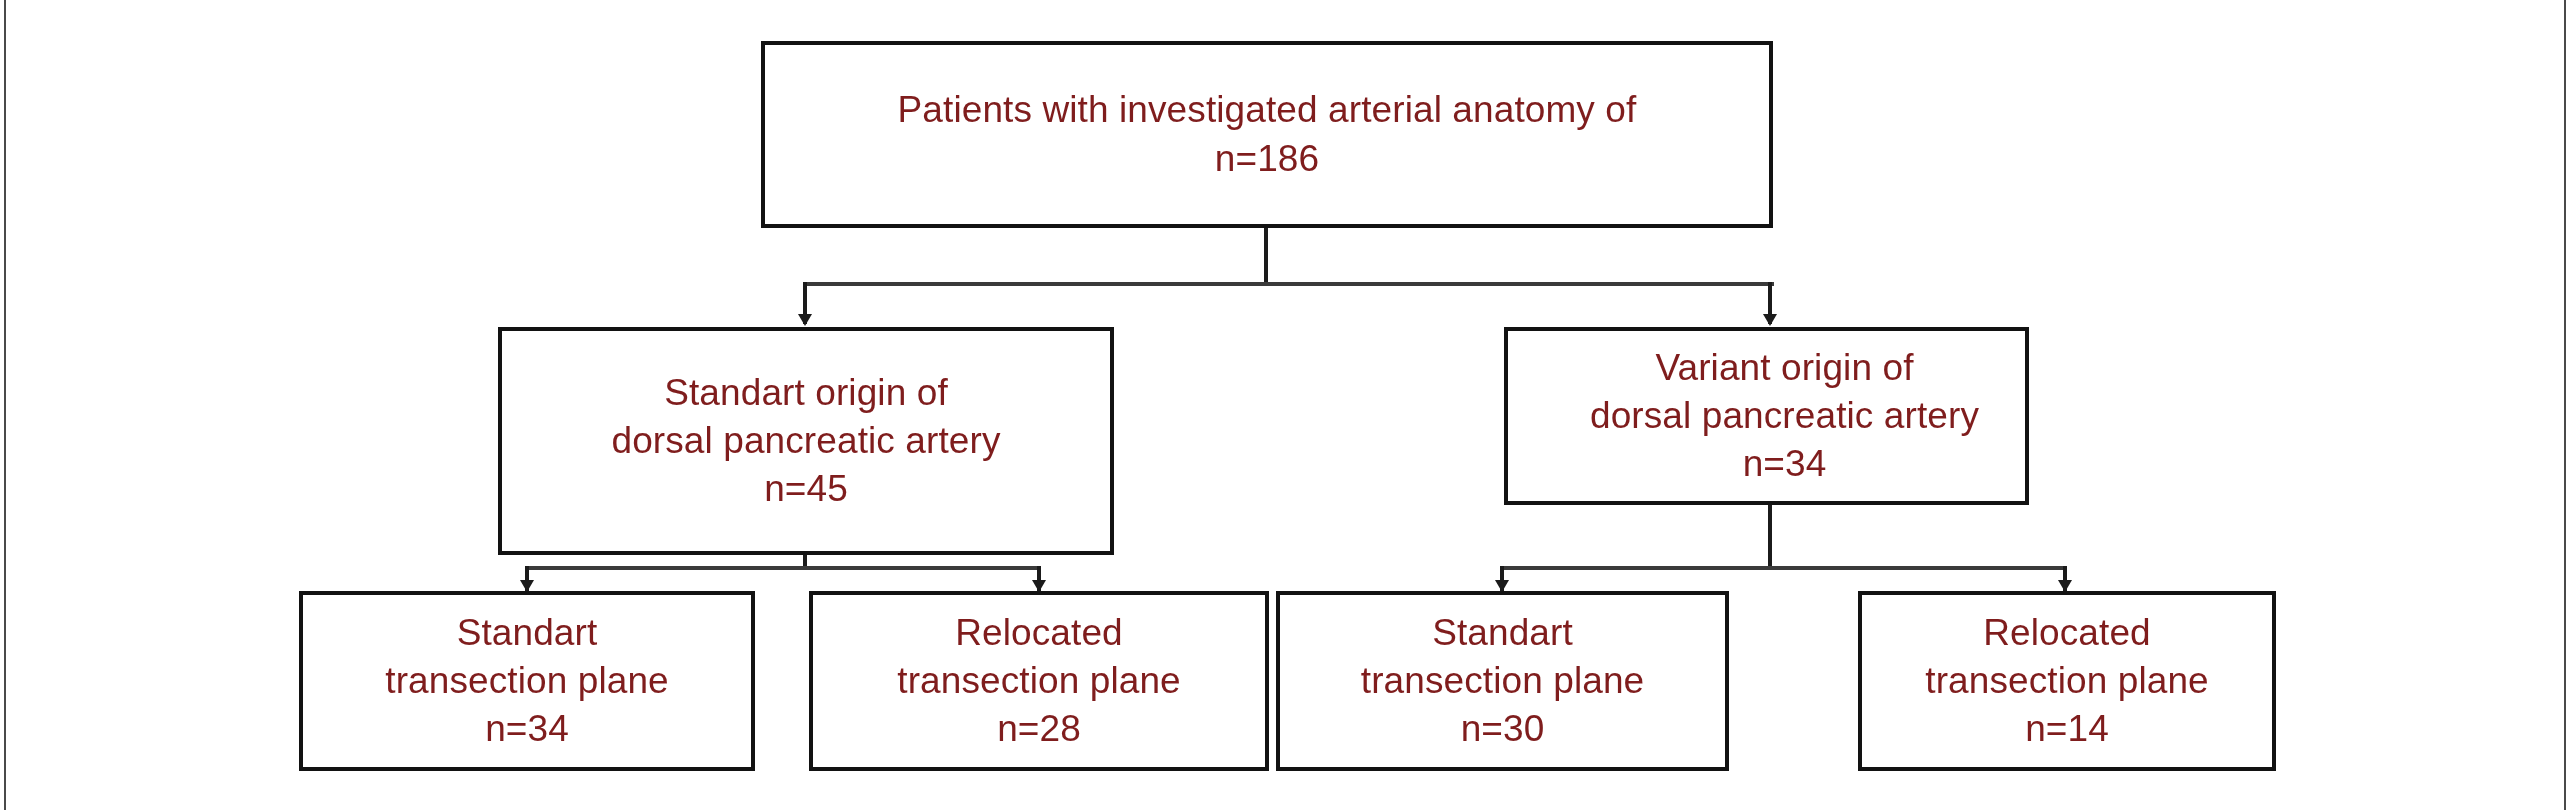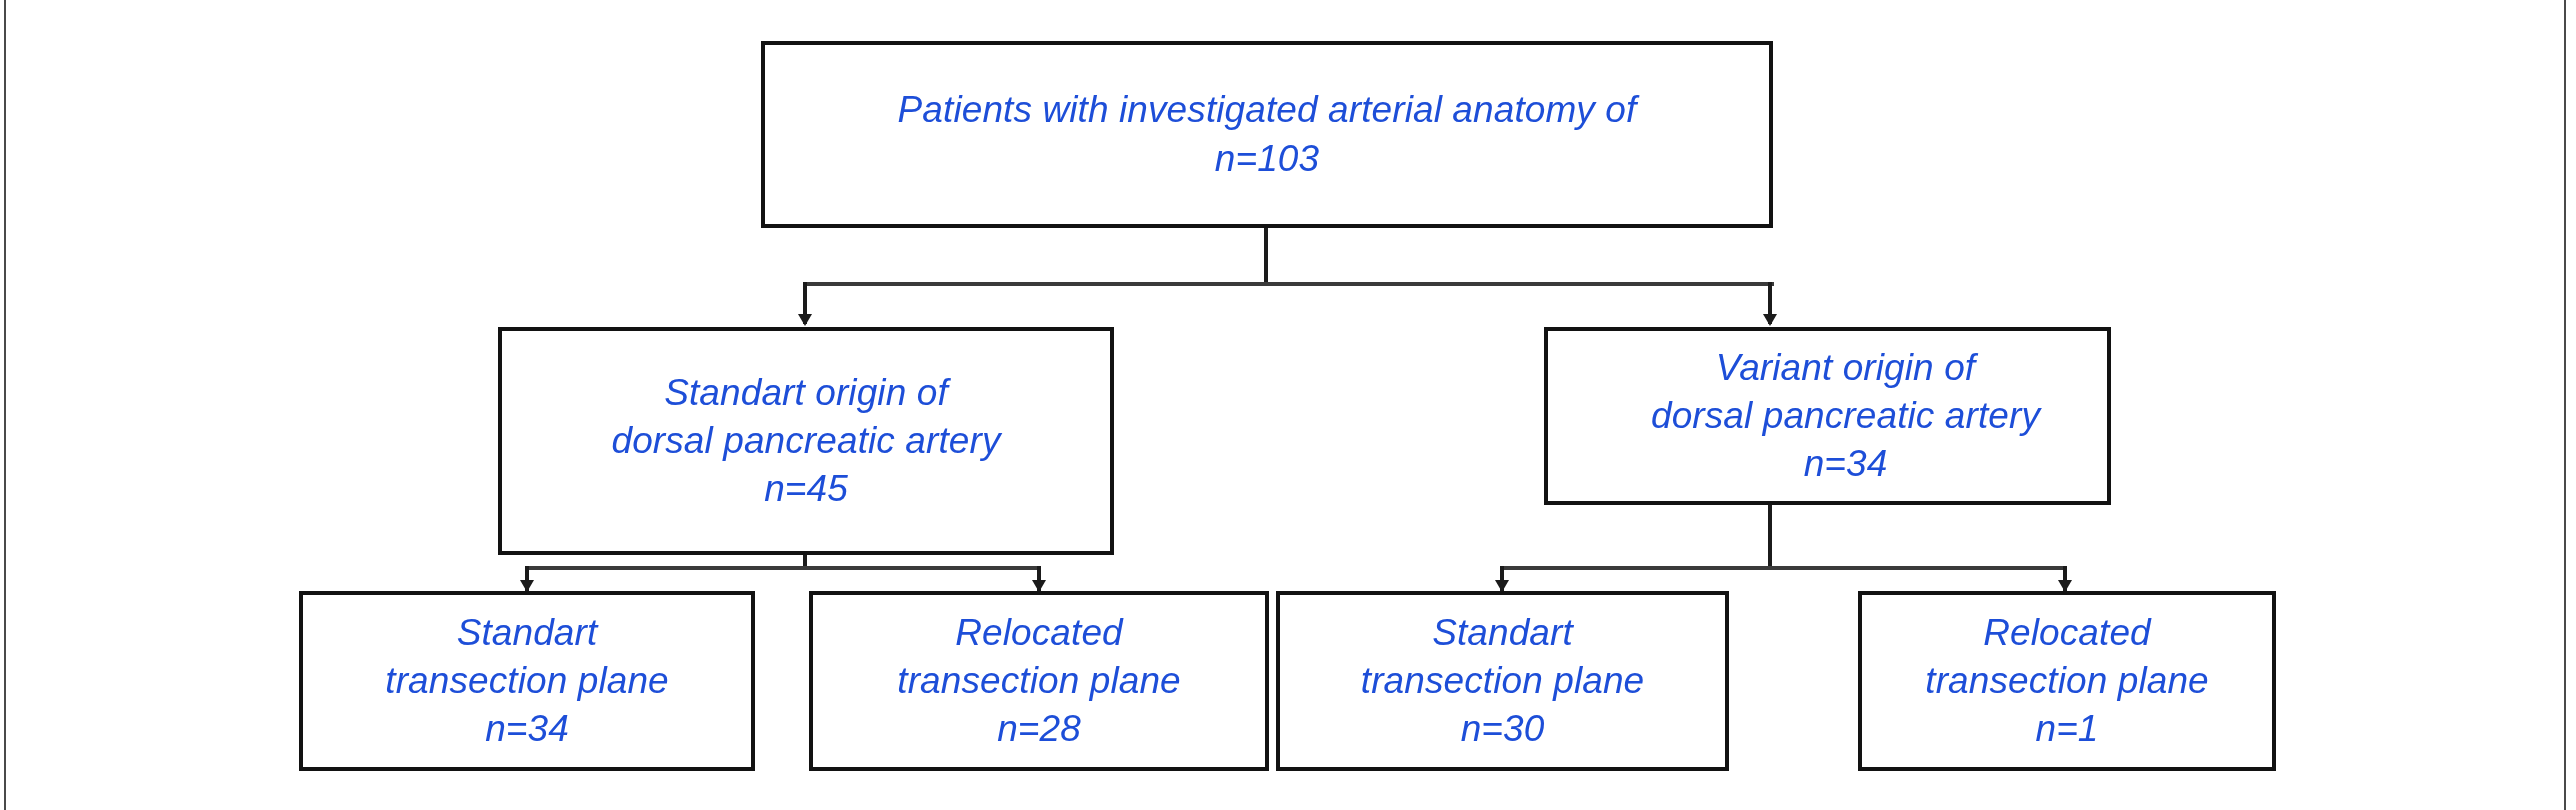--- a/index.html
+++ b/index.html
@@ -43,22 +43,21 @@
     align-items: center;
     justify-content: center;
     text-align: center;
   }
   .node .line {
     display: block;
     font-size: 37px;
     line-height: 1.30;
     letter-spacing: 0.1px;
     white-space: nowrap;
-    color: #1d4ed8;
-    font-style: italic;
+    color: #7f1d1d;
   }
 
   
   .vline {
     position: absolute;
     background: #1b1b1b;
     width: 3.8px;
   }
   .hline {
     position: absolute;
@@ -98,30 +97,30 @@
 
   <div class="vline" style="left:1768px; top:504px; height:63px;"></div>
   <div class="hline" style="left:1500px; top:566px; width:567px;"></div>
   <div class="vline" style="left:1500px; top:566px; height:29px;"></div>
   <div class="arrow-head" style="left:1495px; top:580px;"></div>
   <div class="vline" style="left:2063px; top:566px; height:29px;"></div>
   <div class="arrow-head" style="left:2058px; top:580px;"></div>
 
   <div class="node" style="left:761px; top:41px; width:1012px; height:187px;">
     <span class="line">Patients with investigated arterial anatomy of</span>
-    <span class="line">n=103</span>
+    <span class="line">n=186</span>
   </div>
 
   <div class="node" style="left:498px; top:327px; width:616px; height:228px;">
     <span class="line">Standart origin of</span>
     <span class="line">dorsal pancreatic artery</span>
     <span class="line">n=45</span>
   </div>
 
-  <div class="node" style="left:1544px; top:327px; width:567px; height:178px;padding-left:36px;">
+  <div class="node" style="left:1504px; top:327px; width:525px; height:178px;padding-left:36px;">
     <span class="line">Variant origin of</span>
     <span class="line">dorsal pancreatic artery</span>
     <span class="line">n=34</span>
   </div>
 
   <div class="node" style="left:299px; top:591px; width:456px; height:180px;">
     <span class="line">Standart</span>
     <span class="line">transection plane</span>
     <span class="line">n=34</span>
   </div>
@@ -134,17 +133,17 @@
 
   <div class="node" style="left:1276px; top:591px; width:453px; height:180px;">
     <span class="line">Standart</span>
     <span class="line">transection plane</span>
     <span class="line">n=30</span>
   </div>
 
   <div class="node" style="left:1858px; top:591px; width:418px; height:180px;">
     <span class="line">Relocated</span>
     <span class="line">transection plane</span>
-    <span class="line">n=1</span>
+    <span class="line">n=14</span>
   </div>
 
 </div>
 
 
 </body></html>

